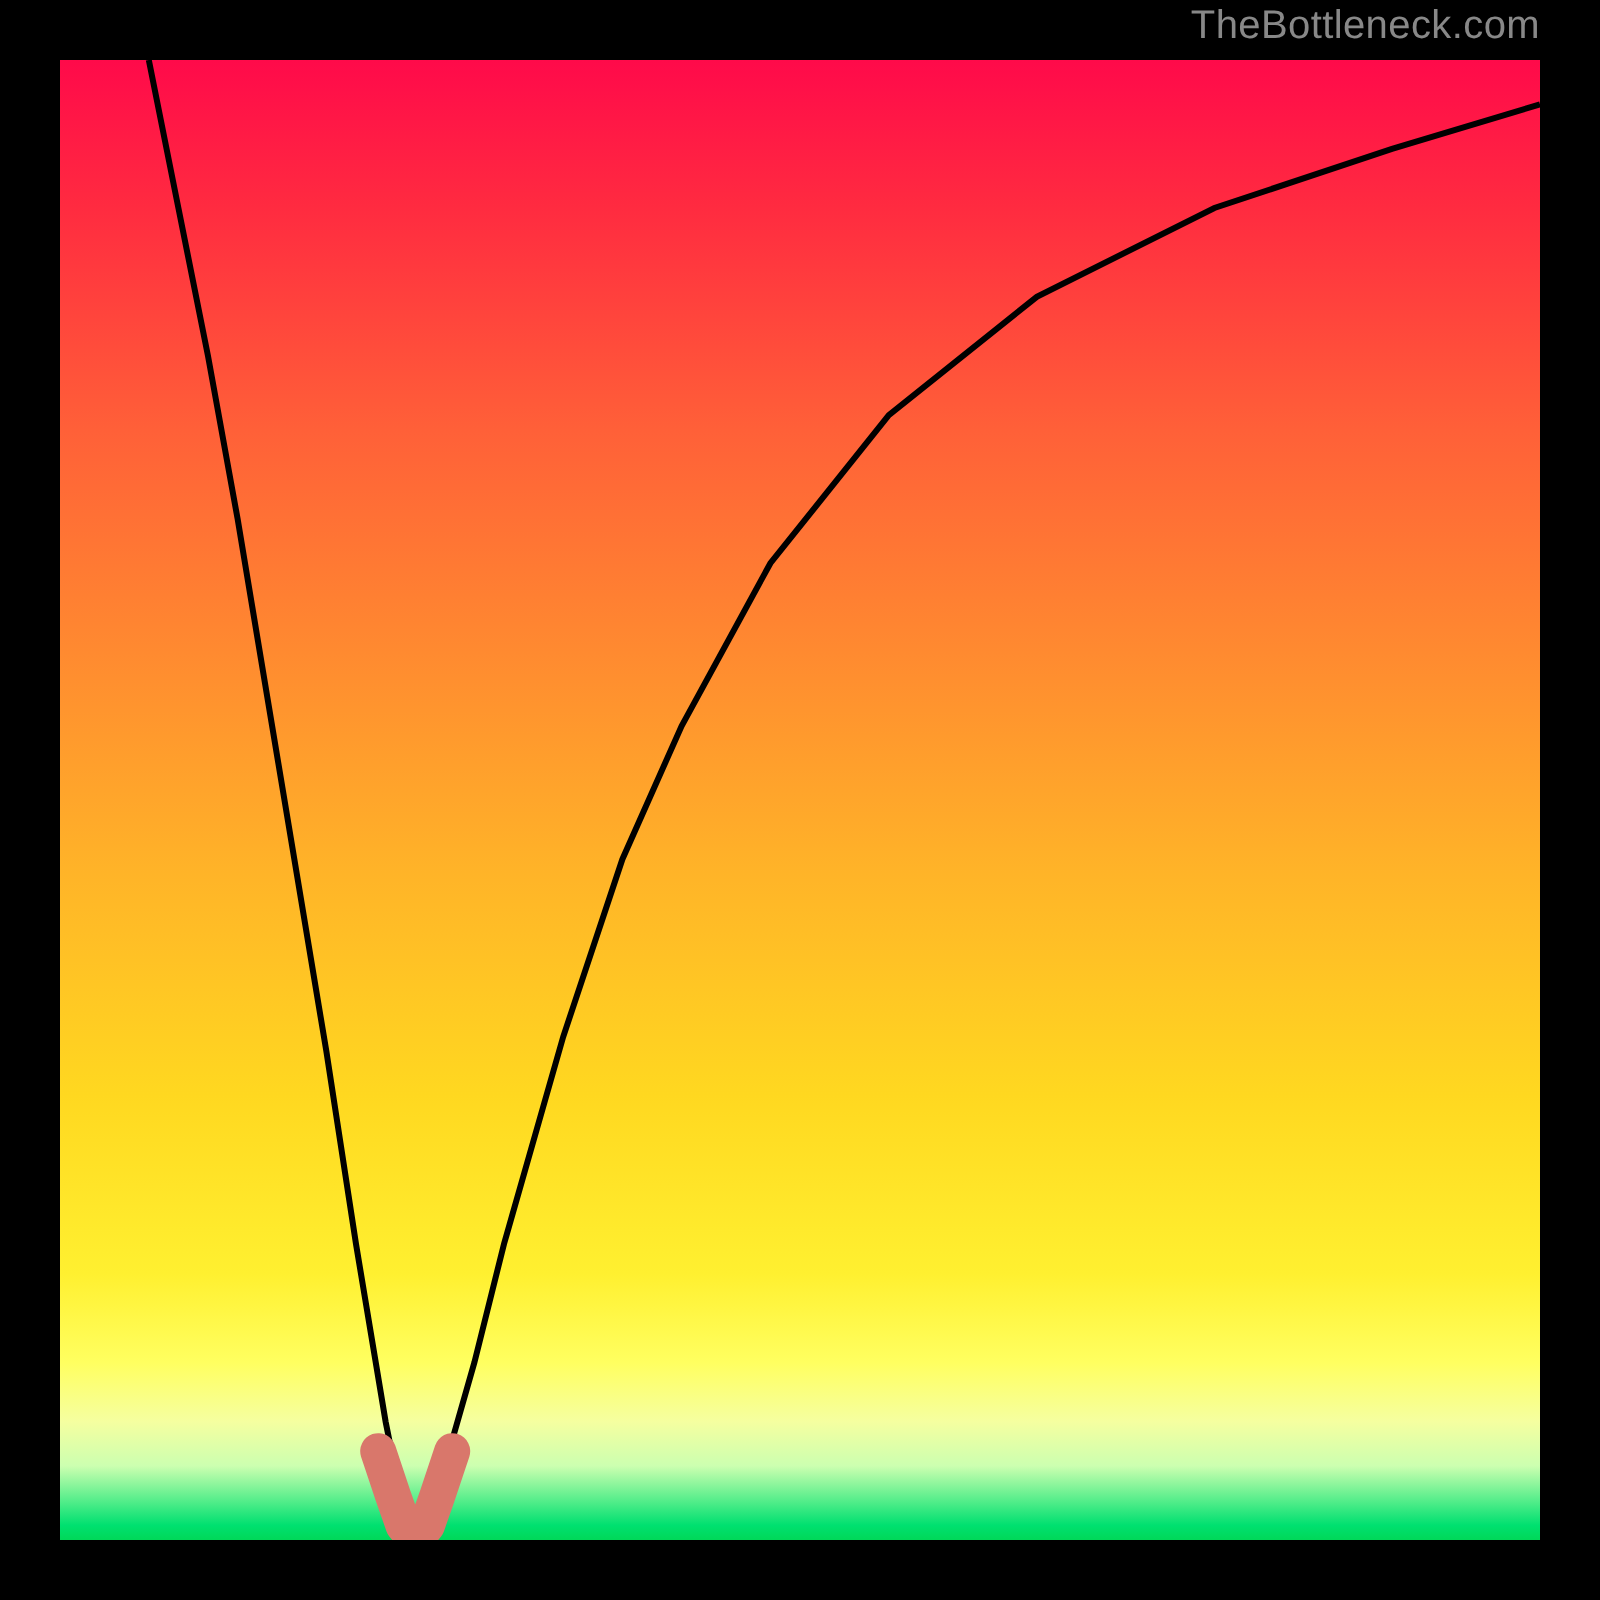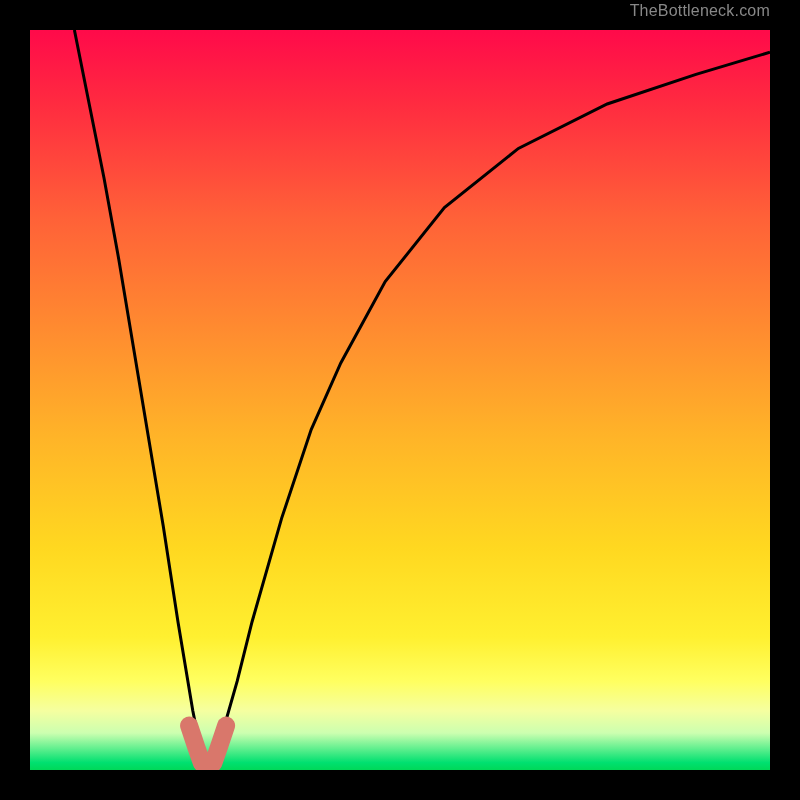--- a/index.html
+++ b/index.html
@@ -51,21 +51,21 @@
     position: absolute;
     inset: 0;
     width: 740px;
     height: 740px;
   }
   .watermark {
     position: absolute;
     top: 2px;
     right: 30px;
     color: #888888;
-    font-size: 16px;
+    font-size: 20px;
     font-weight: 500;
     letter-spacing: 0.2px;
   }
 </style>
 </head>
 <body>
 
 <div class="frame">
   <div class="plot-area">
     <div class="gradient-bg"></div>

